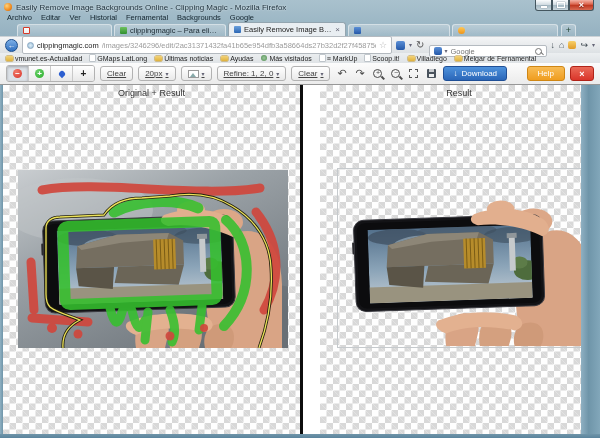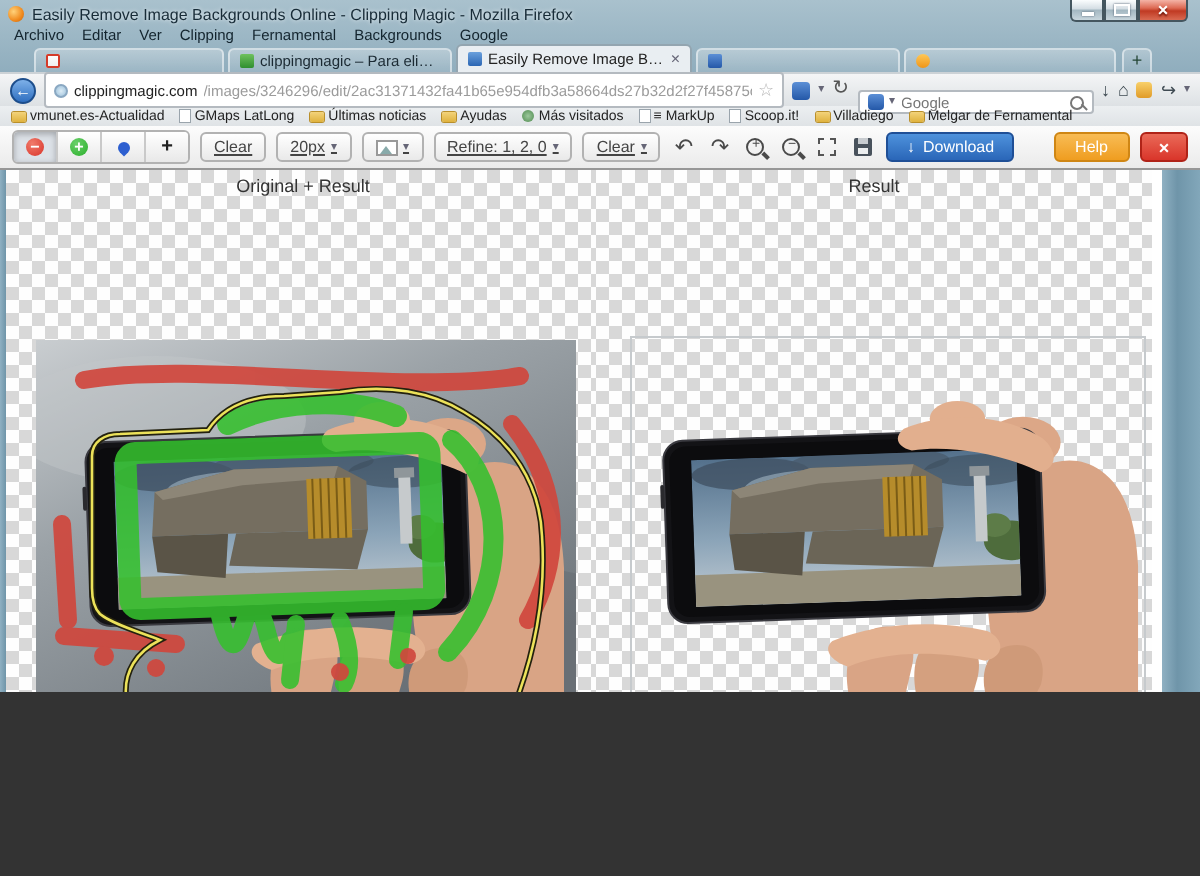--- a/index.html
+++ b/index.html
@@ -1,16 +1,16 @@
 <!DOCTYPE html>
 <html><head>
 <meta charset="utf-8">
 <style>
   html,body{margin:0;padding:0;background:#333;}
-  .window{position:relative;width:600px;height:346px;overflow:hidden;
+  .window{position:relative;width:600px;height:438px;overflow:hidden;
     font-family:"Liberation Sans",sans-serif;
     background:linear-gradient(180deg,#a9c1cd 0%,#7d9fb2 18%,#6a8ea2 55%,#7b9dae 100%);}
   
   .titlebar{height:12px;display:flex;align-items:center;padding:1px 4px 0;position:relative;}
   .fx-icon{width:8px;height:8px;border-radius:50%;flex:none;margin-right:4px;
     background:radial-gradient(circle at 35% 35%,#ffd27a,#f08a1d 60%,#c65f08);}
   .win-title{font-size:8px;color:#182c38;white-space:nowrap;text-shadow:0 0 2px rgba(255,255,255,.85);}
   .win-controls{position:absolute;right:6px;top:0;display:flex;}
   .win-btn{width:17px;height:11px;border:1px solid #44565f;border-top:none;box-sizing:border-box;
     display:flex;align-items:center;justify-content:center;
@@ -114,21 +114,21 @@
     color:#fff;font-size:9px;font-weight:bold;}
   
   .content{position:relative;height:349px;background:#fff;}
   .checker{background-color:#fefefe;
     background-image:linear-gradient(45deg,#d8d8d8 25%,transparent 25%,transparent 75%,#d8d8d8 75%),
                      linear-gradient(45deg,#d8d8d8 25%,transparent 25%,transparent 75%,#d8d8d8 75%);
     background-size:13px 13px;background-position:0 0,6.5px 6.5px;}
   .left-glass{position:absolute;left:0;top:0;width:3px;height:100%;background:linear-gradient(90deg,#8fb0c2,#6f95a9);}
   .panel-l{position:absolute;left:3px;top:0;width:297px;height:100%;}
   .divider{position:absolute;left:300px;top:0;width:3px;height:100%;background:#0d0d0d;}
-  .panel-r{position:absolute;left:298px;top:0;width:278px;height:100%;}
+  .panel-r{position:absolute;left:320px;top:0;width:278px;height:100%;}
   .right-glass{position:absolute;left:581px;top:0;width:19px;height:100%;
     background:linear-gradient(90deg,#8fb0c2,#6f95a9 40%,#82a7ba),
     radial-gradient(circle at 60% 30%,rgba(225,205,90,.55) 2px,transparent 4px);}
   .panel-title{position:absolute;top:3px;left:0;width:100%;text-align:center;font-size:9px;color:#333;}
   .photo-l{position:absolute;left:15px;top:85px;display:block;}
   .photo-r{position:absolute;left:17px;top:83px;width:258px;height:180px;box-sizing:border-box;border:1px solid #c6cacd;}
   .photo-r svg{display:block;}
   .bottom-glass{height:5px;background:linear-gradient(#6f95a9,#557f99);}
 </style>
 </head>
@@ -149,21 +149,21 @@
       <div class="win-btn close">
           <span class="close-glyph">×</span>
         </div>
     </div>
   </div>
 
   <div class="menubar">
     <span class="menu-item">Archivo</span>
     <span class="menu-item">Editar</span>
     <span class="menu-item">Ver</span>
-    <span class="menu-item">Clipping</span>
+    <span class="menu-item">Historial</span>
     <span class="menu-item">Fernamental</span>
     <span class="menu-item">Backgrounds</span>
     <span class="menu-item">Google</span>
   </div>
 
   <div class="tabbar">
     <div class="tab tw1">
       <span class="favicon fav-gmail"></span>
       <span class="tab-title"></span>
     </div>

